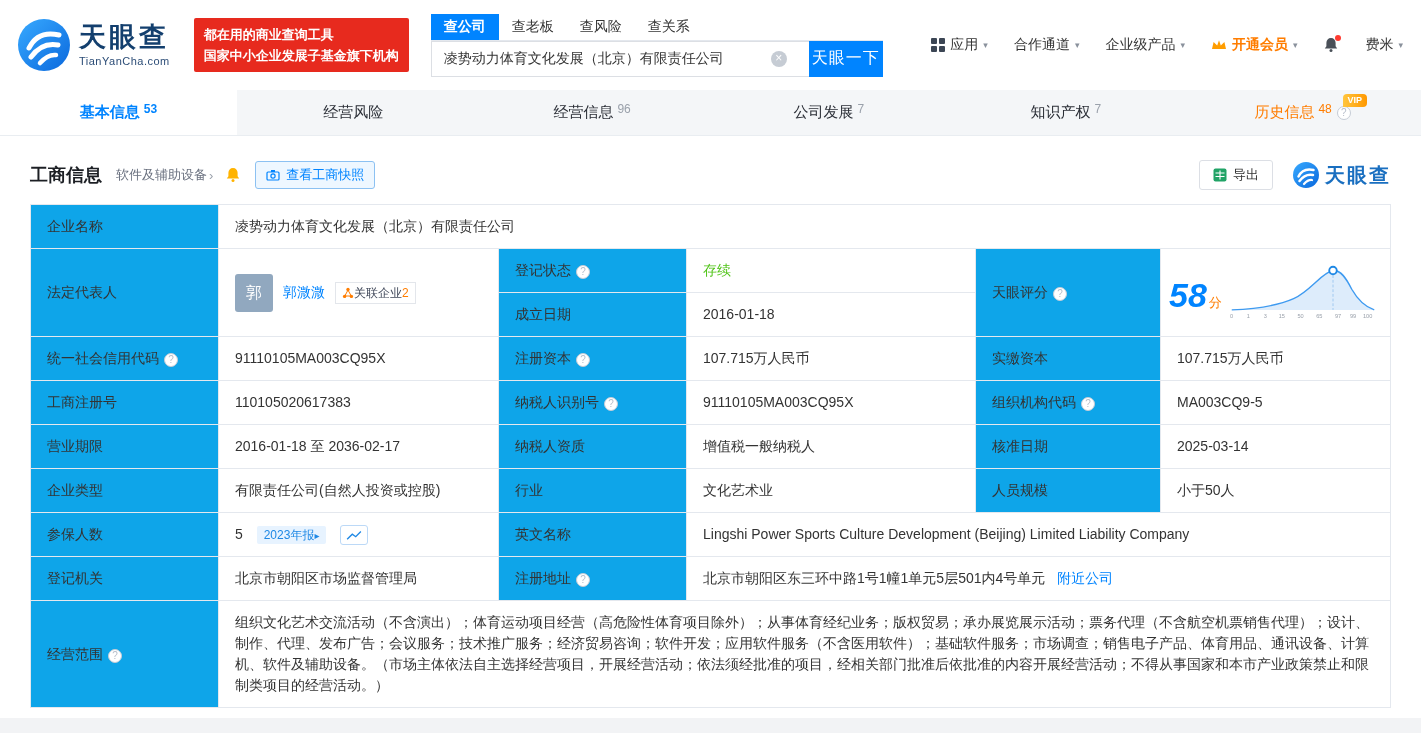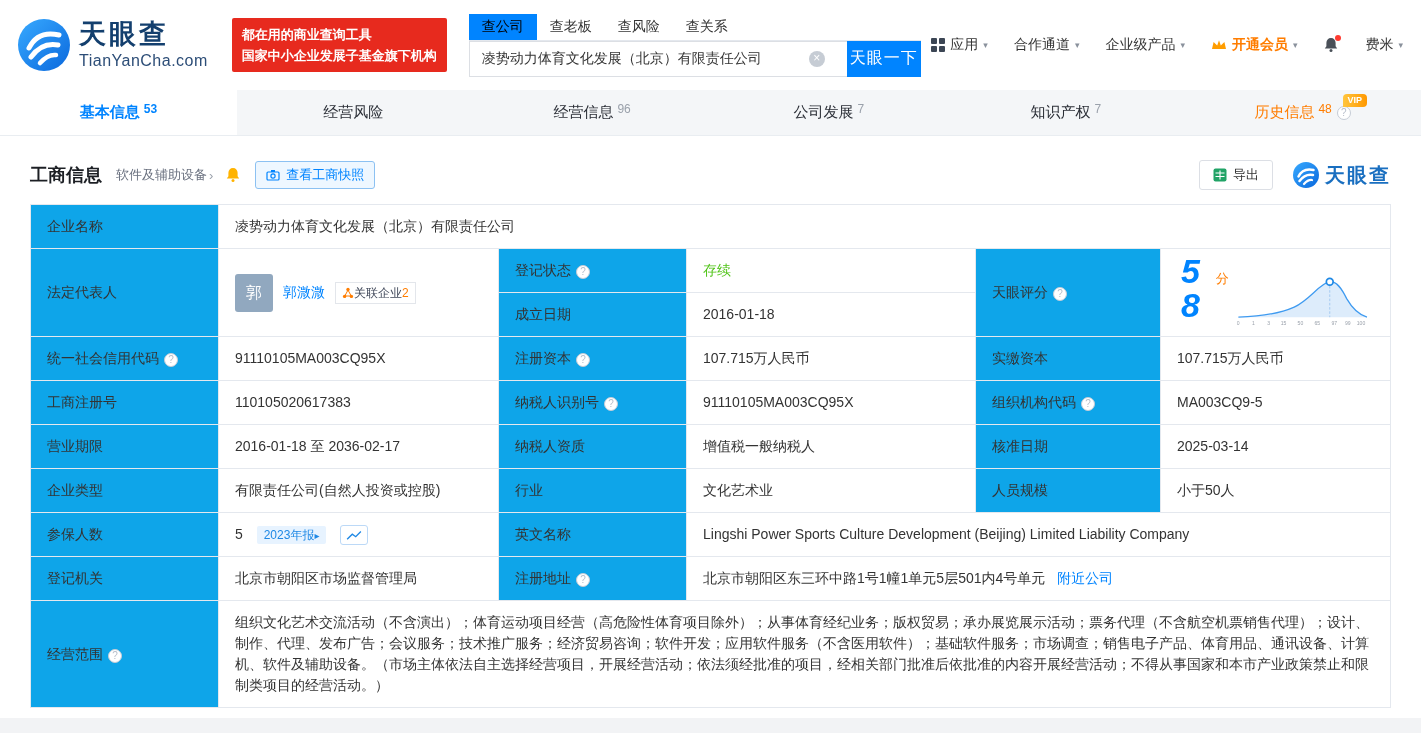--- a/index.html
+++ b/index.html
@@ -3,26 +3,26 @@
 <meta charset="utf-8">
 <style>
   *{margin:0;padding:0;box-sizing:border-box;}
   html,body{width:1421px;height:733px;overflow:hidden;}
   body{font-family:"Liberation Sans","DejaVu Sans",sans-serif;background:#f2f3f5;color:#333;}
 
   
   .topbar{height:90px;background:#fff;display:flex;align-items:center;padding:0 18px;}
   .logo{display:flex;align-items:center;gap:9px;cursor:pointer;}
   .logo-cn{font-size:27px;font-weight:bold;color:#133f6e;letter-spacing:3px;line-height:1;}
-  .logo-en{font-size:16px;color:#2c4d77;margin-top:4px;letter-spacing:.5px;}
+  .logo-en{font-size:11px;color:#2c4d77;margin-top:4px;letter-spacing:.5px;}
   .promo{background:#e72a1e;color:#fff;font-size:13px;font-weight:bold;padding:6px 10px;line-height:1.65;margin-left:24px;border-radius:2px;white-space:nowrap;}
   .search-wrap{margin-left:22px;width:452px;}
   .stabs{display:flex;border-bottom:1px solid #e4e8ee;}
   .stab{padding:4px 13px;font-size:14px;color:#333;cursor:pointer;white-space:nowrap;}
-  .stab.active{background:#0084ff;color:#000000;font-weight:normal;}
+  .stab.active{background:#0084ff;color:#ffffff;font-weight:bold;}
   .sbox{display:flex;height:36px;position:relative;}
   .sinput{flex:1;border:1px solid #dcdfe4;border-right:none;padding:0 36px 0 12px;font-size:14px;color:#333;outline:none;font-family:inherit;}
   .clear{position:absolute;right:96px;top:10px;width:16px;height:16px;border-radius:50%;background:#c6ccd4;color:#fff;font-size:12px;line-height:15px;text-align:center;cursor:pointer;}
   .sbtn{width:74px;background:#0084ff;color:#fff;font-size:16px;border:none;cursor:pointer;font-family:inherit;letter-spacing:1px;}
   .topnav{margin-left:auto;display:flex;align-items:center;gap:26px;font-size:14px;color:#333;white-space:nowrap;}
   .nav-item{display:flex;align-items:center;gap:5px;cursor:pointer;}
   .caret{font-size:9px;color:#8a919c;}
   .vip-nav{color:#ff7d00;font-weight:bold;}
   .bell-wrap{position:relative;cursor:pointer;display:flex;}
   .red-dot{position:absolute;top:-2px;right:-2px;width:6px;height:6px;background:#ff3b30;border-radius:50%;}
@@ -55,21 +55,21 @@
   table.info{width:100%;border-collapse:collapse;table-layout:fixed;font-size:14px;}
   table.info td{border:1px solid #e4e8ee;padding:11px 16px;vertical-align:middle;word-break:break-word;line-height:1.5;color:#333;}
   td.lbl{background:#0ea5e9;color:#333;}
   .rep-cell{display:flex;align-items:center;gap:10px;}
   .avatar{width:38px;height:38px;background:#91a8bf;color:#fff;font-size:16px;display:inline-flex;align-items:center;justify-content:center;border-radius:3px;cursor:pointer;flex:none;}
   .rep-name{color:#0084ff;cursor:pointer;}
   .rel-badge{display:inline-flex;align-items:center;gap:0;border:1px solid #e3e6eb;border-radius:0;padding:1px 6px;font-size:12px;color:#40485a;cursor:pointer;background:#fff;white-space:nowrap;}
   .rel-badge .n{color:#ff7d00;}
   .green{color:#52c41a;}
   .blue-link{color:#0084ff;cursor:pointer;}
-  .score-td{padding:4px 20px !important;}
+  .score-td{padding:4px 8px !important;}
   .score-cell{display:flex;align-items:flex-end;gap:6px;}
   .score-group{display:flex;align-items:baseline;margin-bottom:10px;}
   .score-num{font-size:34px;font-weight:bold;font-style:italic;color:#0084ff;line-height:1;}
   .score-unit{font-size:13px;color:#ff7d00;margin-left:2px;}
   .badge-report{background:#e7f3ff;color:#1e88e5;font-size:12px;padding:2px 7px;border-radius:2px;cursor:pointer;margin-left:10px;white-space:nowrap;}
   .badge-report .arr{font-size:10px;}
   .trend-btn{display:inline-flex;width:28px;height:20px;border:1px solid #bcd9f7;border-radius:3px;align-items:center;justify-content:center;margin-left:10px;cursor:pointer;vertical-align:middle;background:#fff;}
   .scope{line-height:1.55;}
 </style>
 </head>

